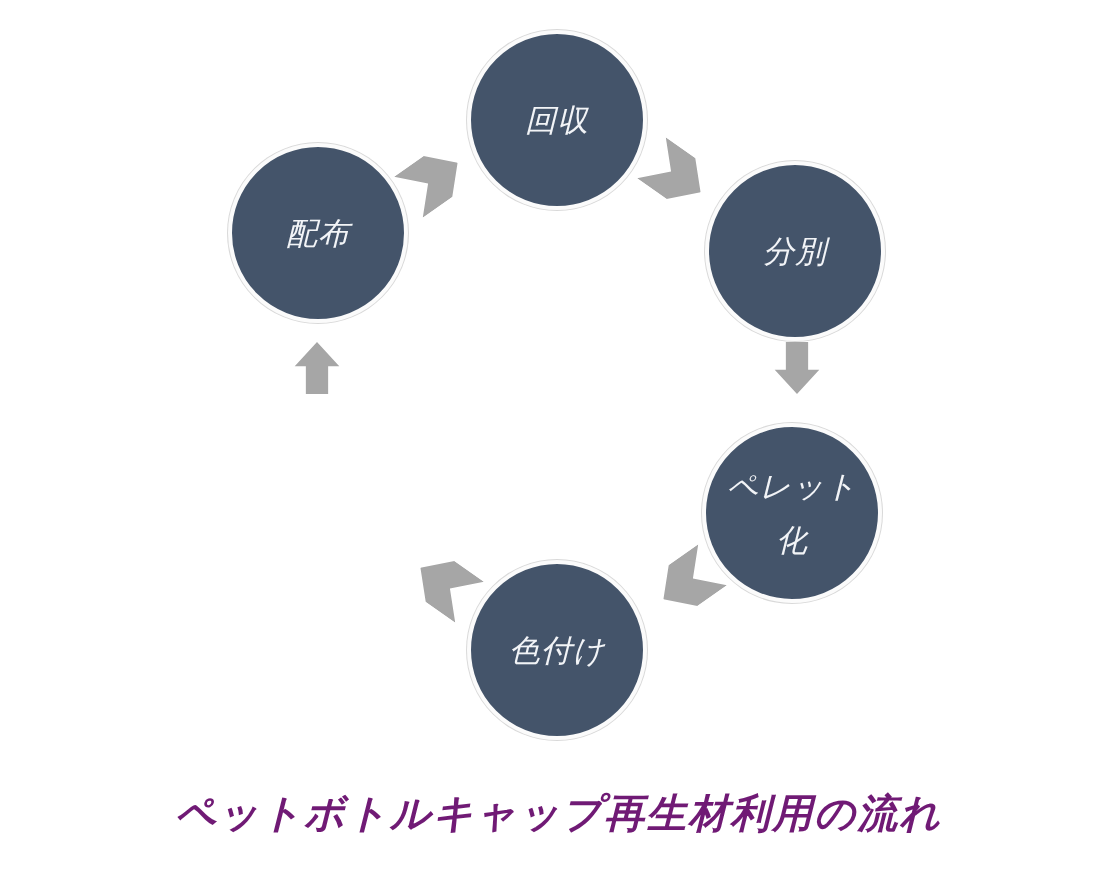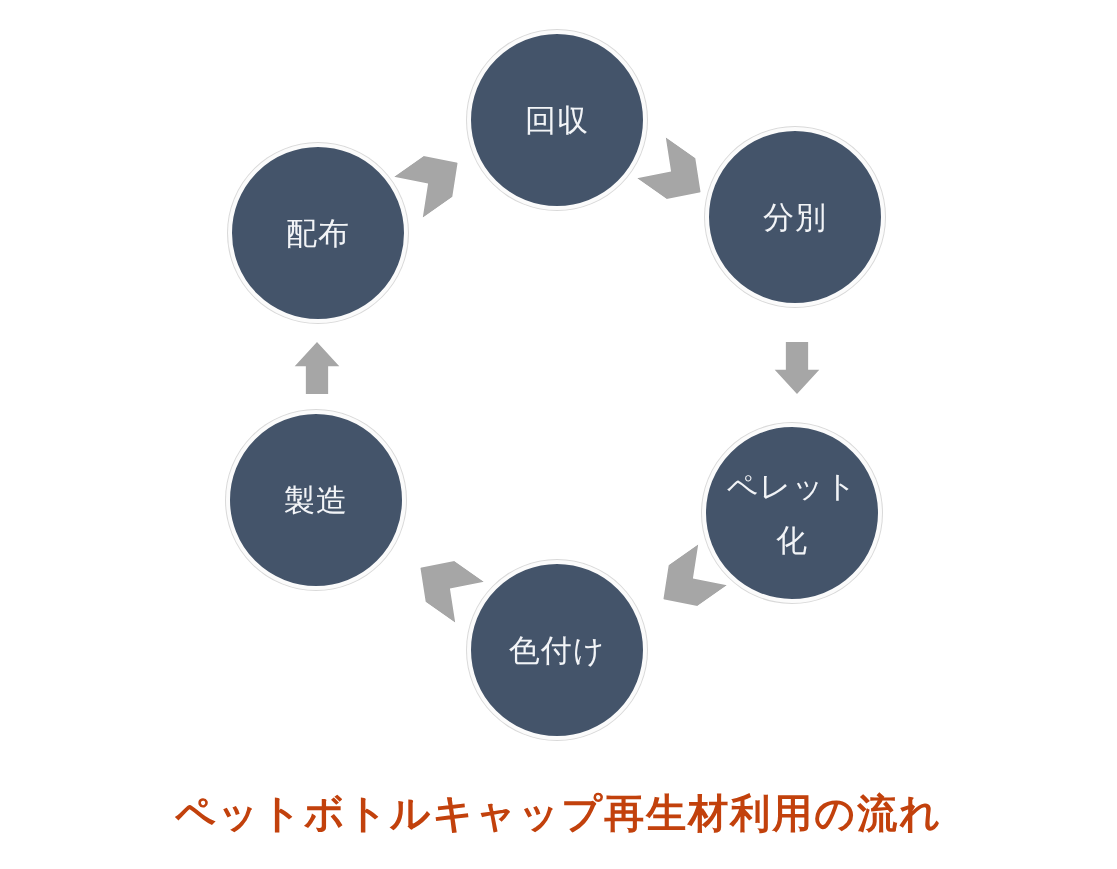--- a/index.html
+++ b/index.html
@@ -7,20 +7,21 @@
     padding: 0;
     background: #ffffff;
     font-family: "DejaVu Sans", "Liberation Sans", sans-serif;
   }
   .canvas {
     position: relative;
     width: 1117px;
     height: 869px;
     background: #ffffff;
     overflow: hidden;
+    font-style: italic;
   }
   .node {
     position: absolute;
     width: 180px;
     height: 180px;
     border-radius: 50%;
     background: #44546A;
     box-sizing: border-box;
     border: 4px solid #fbfbfb;
     box-shadow: 0 0 0 1px #d9d9d9;
@@ -28,21 +29,21 @@
     flex-direction: column;
     justify-content: center;
     align-items: center;
     color: #f2f4f7;
     font-size: 31px;
     line-height: 1.75;
     text-align: center;
     letter-spacing: 1px;
   }
   .node-kaishu    { left: 467px; top: 30px;  }
-  .node-bunbetsu  { left: 705px; top: 127px; }
+  .node-bunbetsu  { left: 705px; top: 161px; }
   .node-pellet    { left: 702px; top: 423px; }
   .node-irotsuke  { left: 467px; top: 560px; }
   .node-seizo     { left: 226px; top: 410px; }
   .node-tsumekiri { left: 228px; top: 143px; }
 
   .arrow {
     position: absolute;
     display: block;
   }
   .arrow polygon { fill: #a6a6a6; }
@@ -55,21 +56,21 @@
   .arrow-6 { left: 291px; top: 345px; transform: rotate(-90deg); }
 
   .diagram-title {
     position: absolute;
     left: 0;
     right: 0;
     top: 786px;
     text-align: center;
     font-size: 40px;
     font-weight: bold;
-    color: #c2410c;
+    color: #701a75;
     letter-spacing: 2px;
   }
 </style>
 </head>
 <body>
 
 <div class="canvas">
 
   <div class="node node-kaishu">
     <span>回収</span>
@@ -81,23 +82,20 @@
 
   <div class="node node-irotsuke">
     <span>色付け</span>
   </div>
 
   <div class="node node-pellet">
     <span>ペレット</span>
     <span>化</span>
   </div>
 
-  <div class="node node-seizo">
-    <span>製造</span>
-  </div>
 
   <div class="node node-tsumekiri">
     <span>配布</span>
   </div>
 
   <svg class="arrow arrow-1" width="60" height="50" viewBox="0 0 60 50">
     <polygon points="0,0 36,0 60,25 36,50 0,50 24,25"></polygon>
   </svg>
 
   <svg class="arrow arrow-2" width="60" height="50" viewBox="0 0 60 50">

